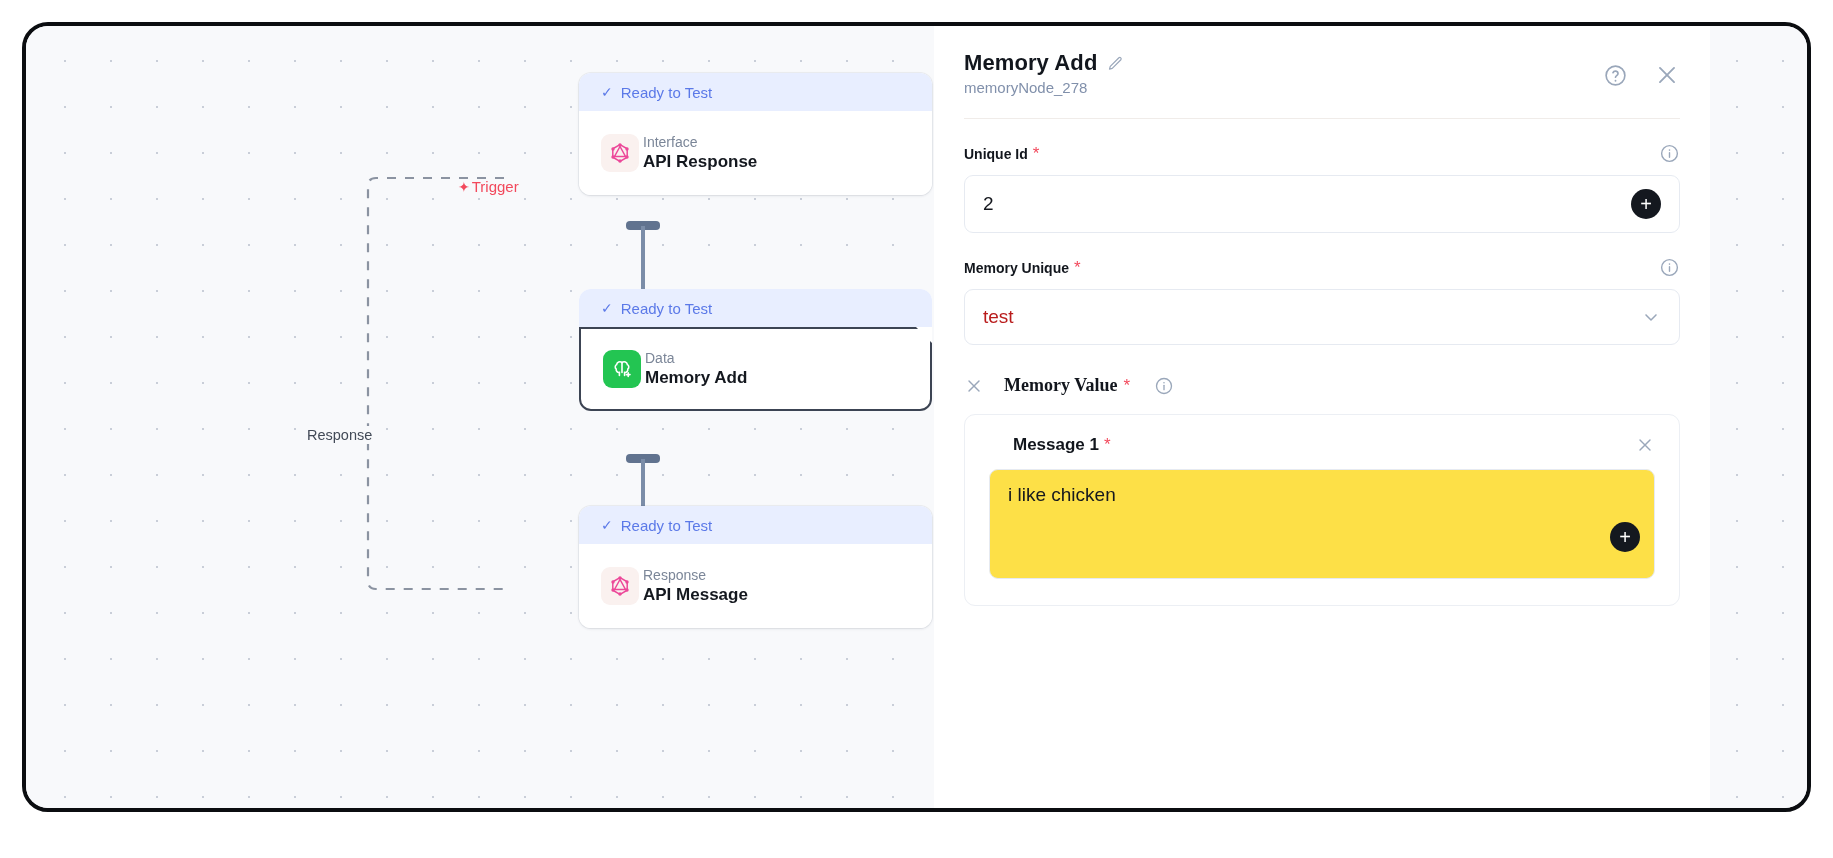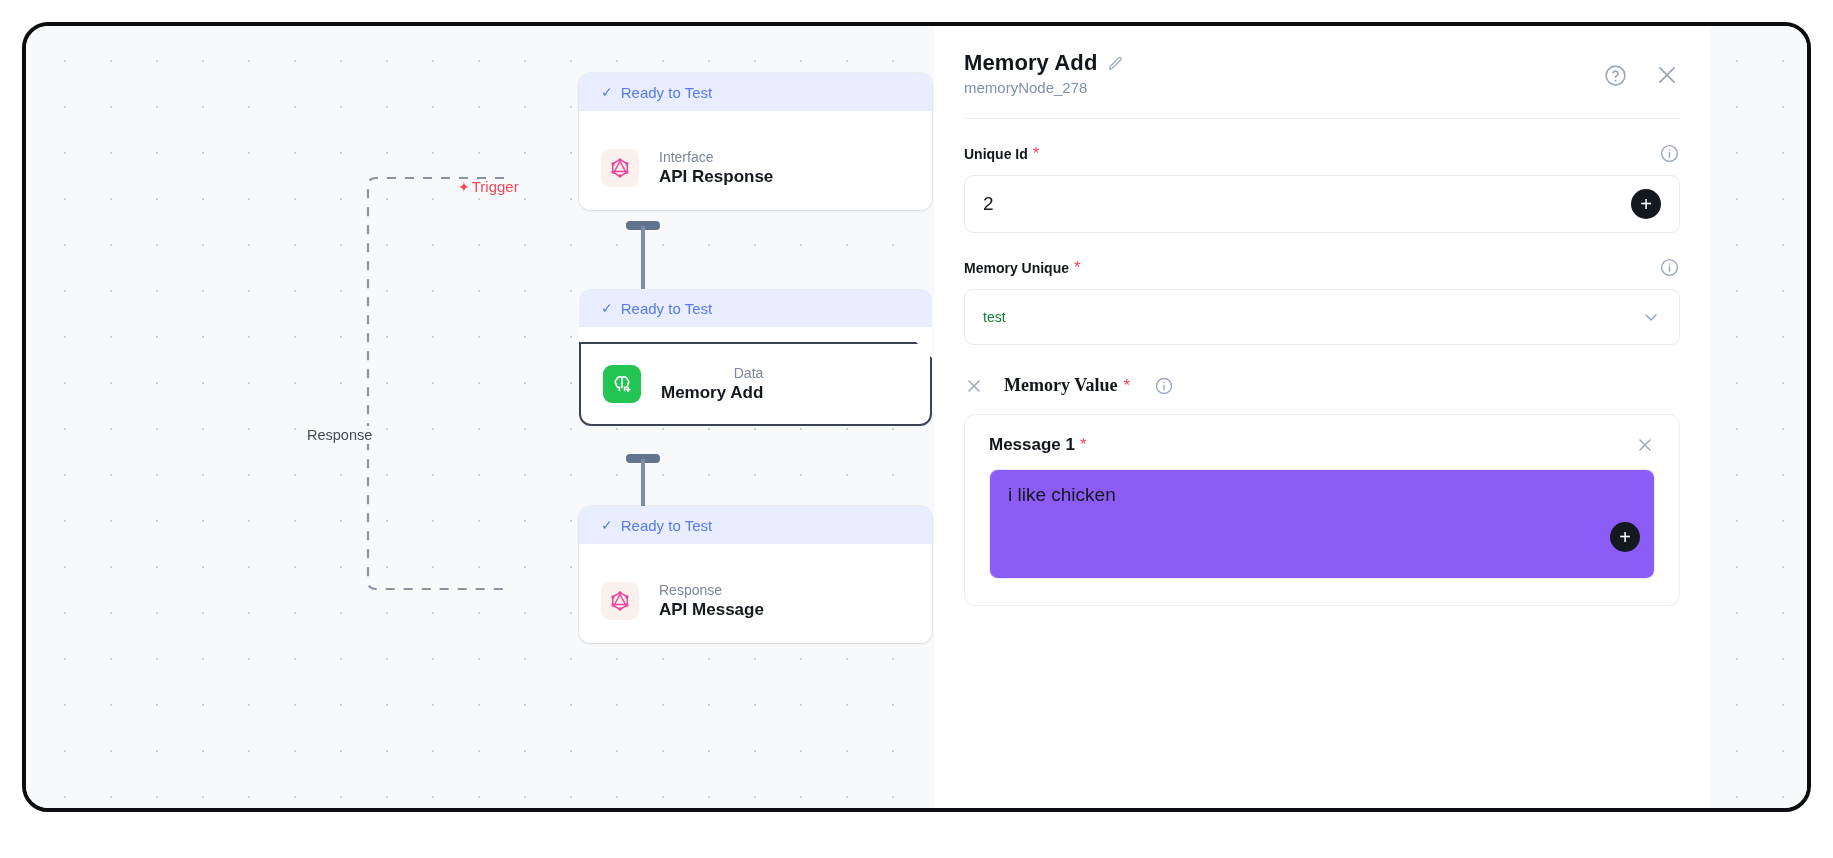--- a/index.html
+++ b/index.html
@@ -84,33 +84,31 @@
     font-size: 15px;
     color: #5b79e8;
     font-weight: 500;
   }
   .node-status .chk { font-size: 14px; }
   .node-body {
     position: relative;
     height: 84px;
     display: flex; align-items: center;
     padding-left: 22px;
-    gap: 20px;
+    gap: 4px;
     background: #fff;
     border-bottom-left-radius: 12px;
     border-bottom-right-radius: 12px;
     
     clip-path: polygon(0 0, calc(100% - 16px) 0, 100% 16px, 100% 100%, 0 100%);
-    margin-top: 15px;
   }
   .node.selected .node-body {
     border: 2px solid #3c4453;
     border-top: 2px solid #3c4453;
     border-radius: 0 0 12px 12px;
-    text-align: right;
   }
   .node.selected { box-shadow: none; }
   .node-icon {
     width: 38px; height: 38px;
     border-radius: 9px;
     display: flex; align-items: center; justify-content: center;
     flex: 0 0 auto;
   }
   .node-icon.pink { background: #faf1ef; }
   .node-icon.green { background: #23c552; }
@@ -171,47 +169,47 @@
   .select-box {
     margin-top: 11px;
     height: 56px;
     border: 1px solid #e6eaf1;
     border-radius: 9px;
     background: #fff;
     display: flex; align-items: center;
     padding: 0 18px;
     position: relative;
   }
-  .select-value { font-size: 14px; color: #15803d; }
+  .select-value { font-size: 19px; color: #b91c1c; }
   .chev { position: absolute; right: 18px; top: 50%; transform: translateY(-50%); color: #9aa7ba; display: flex; }
   .group-head {
     margin-top: 30px;
     display: flex; align-items: center; gap: 20px;
   }
   .group-x { color: #9aa7ba; display: flex; cursor: pointer; }
   .group-title { font-size: 18px; font-weight: 700; color: #12161d; font-family: Liberation Serif, serif; }
   .group-info { color: #9aa7ba; display: flex; margin-left: 4px; }
   .msg-card {
     margin-top: 18px;
     border: 1px solid #eceff4;
     border-radius: 11px;
     background: #fff;
     padding: 20px 24px 26px 24px;
   }
-  .msg-head { display: flex; align-items: center; }
+  .msg-head { display: flex; align-items: center; margin-left: 24px; }
   .msg-title { font-size: 17px; font-weight: 700; color: #12161d; }
   .msg-x { margin-left: auto; color: #9aa7ba; display: flex; cursor: pointer; }
   .msg-area {
     margin-top: 14px;
     height: 110px;
     border: 1px solid #e6eaf1;
     border-radius: 9px;
     padding: 14px 18px;
     position: relative;
-    background: #8b5cf6;
+    background: #fde047;
   }
   .msg-text { font-size: 19px; color: #15181e; }
   .add-msg-btn {
     margin-top: 24px;
     height: 58px;
     border: 1px solid #dde4ef;
     border-radius: 11px;
     background: #fff;
     display: flex; align-items: center; justify-content: center;
     font-size: 19px; font-weight: 700;

